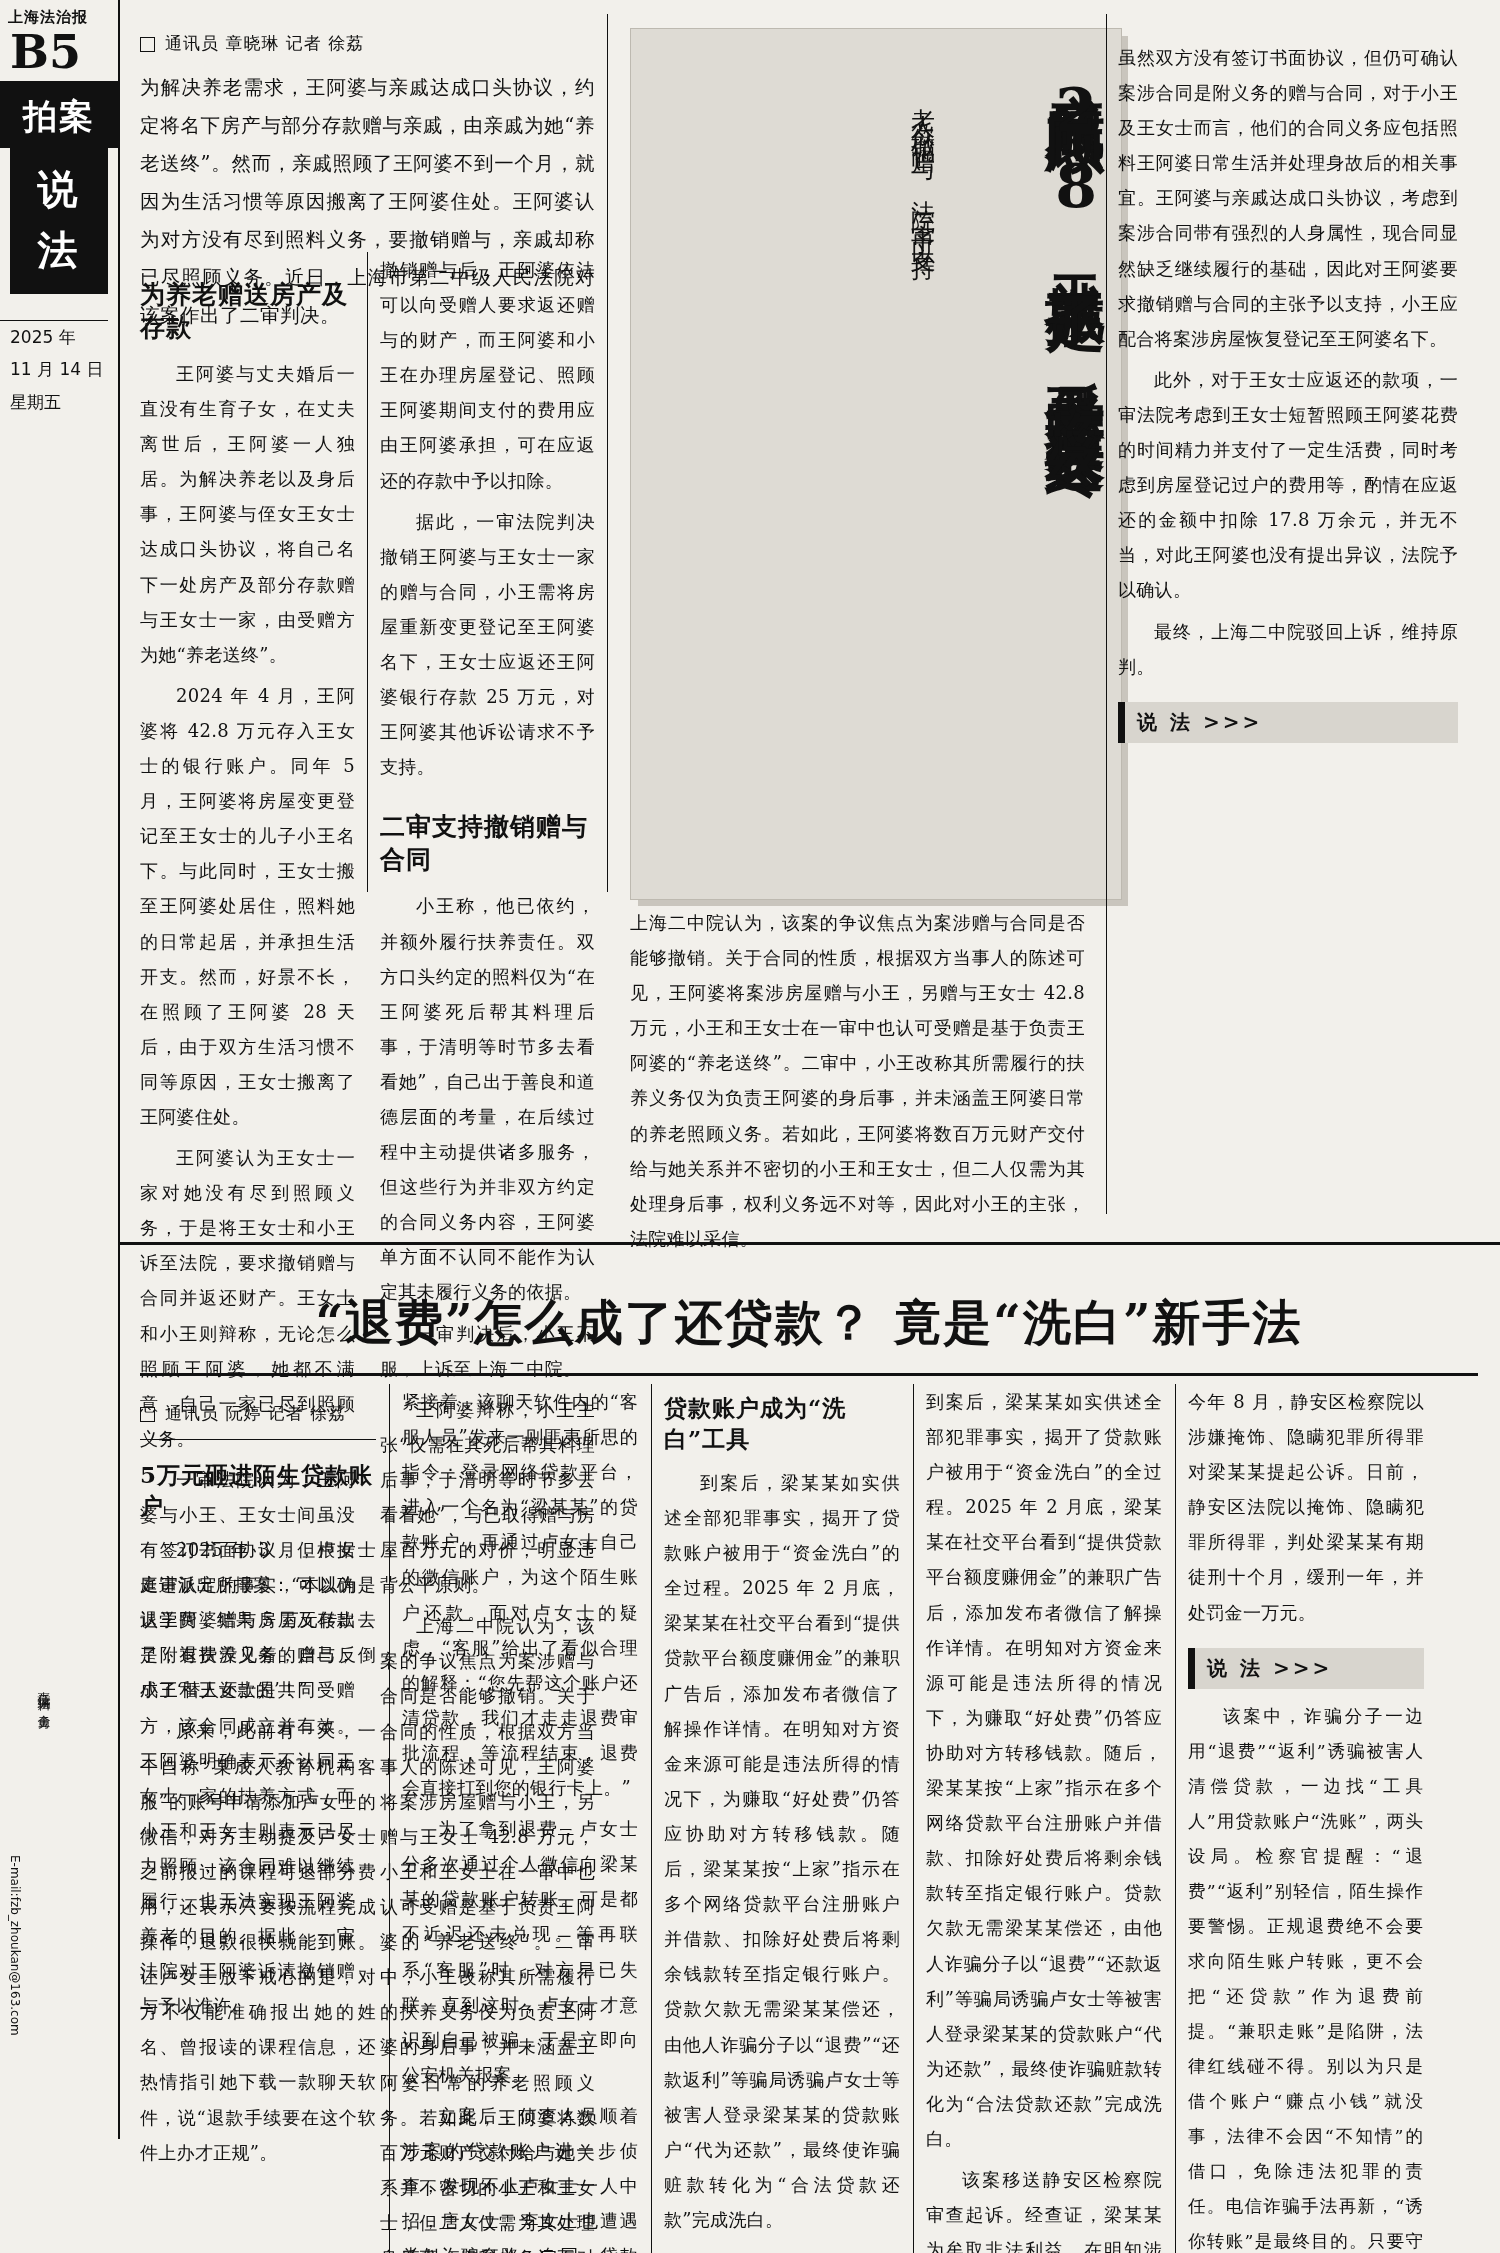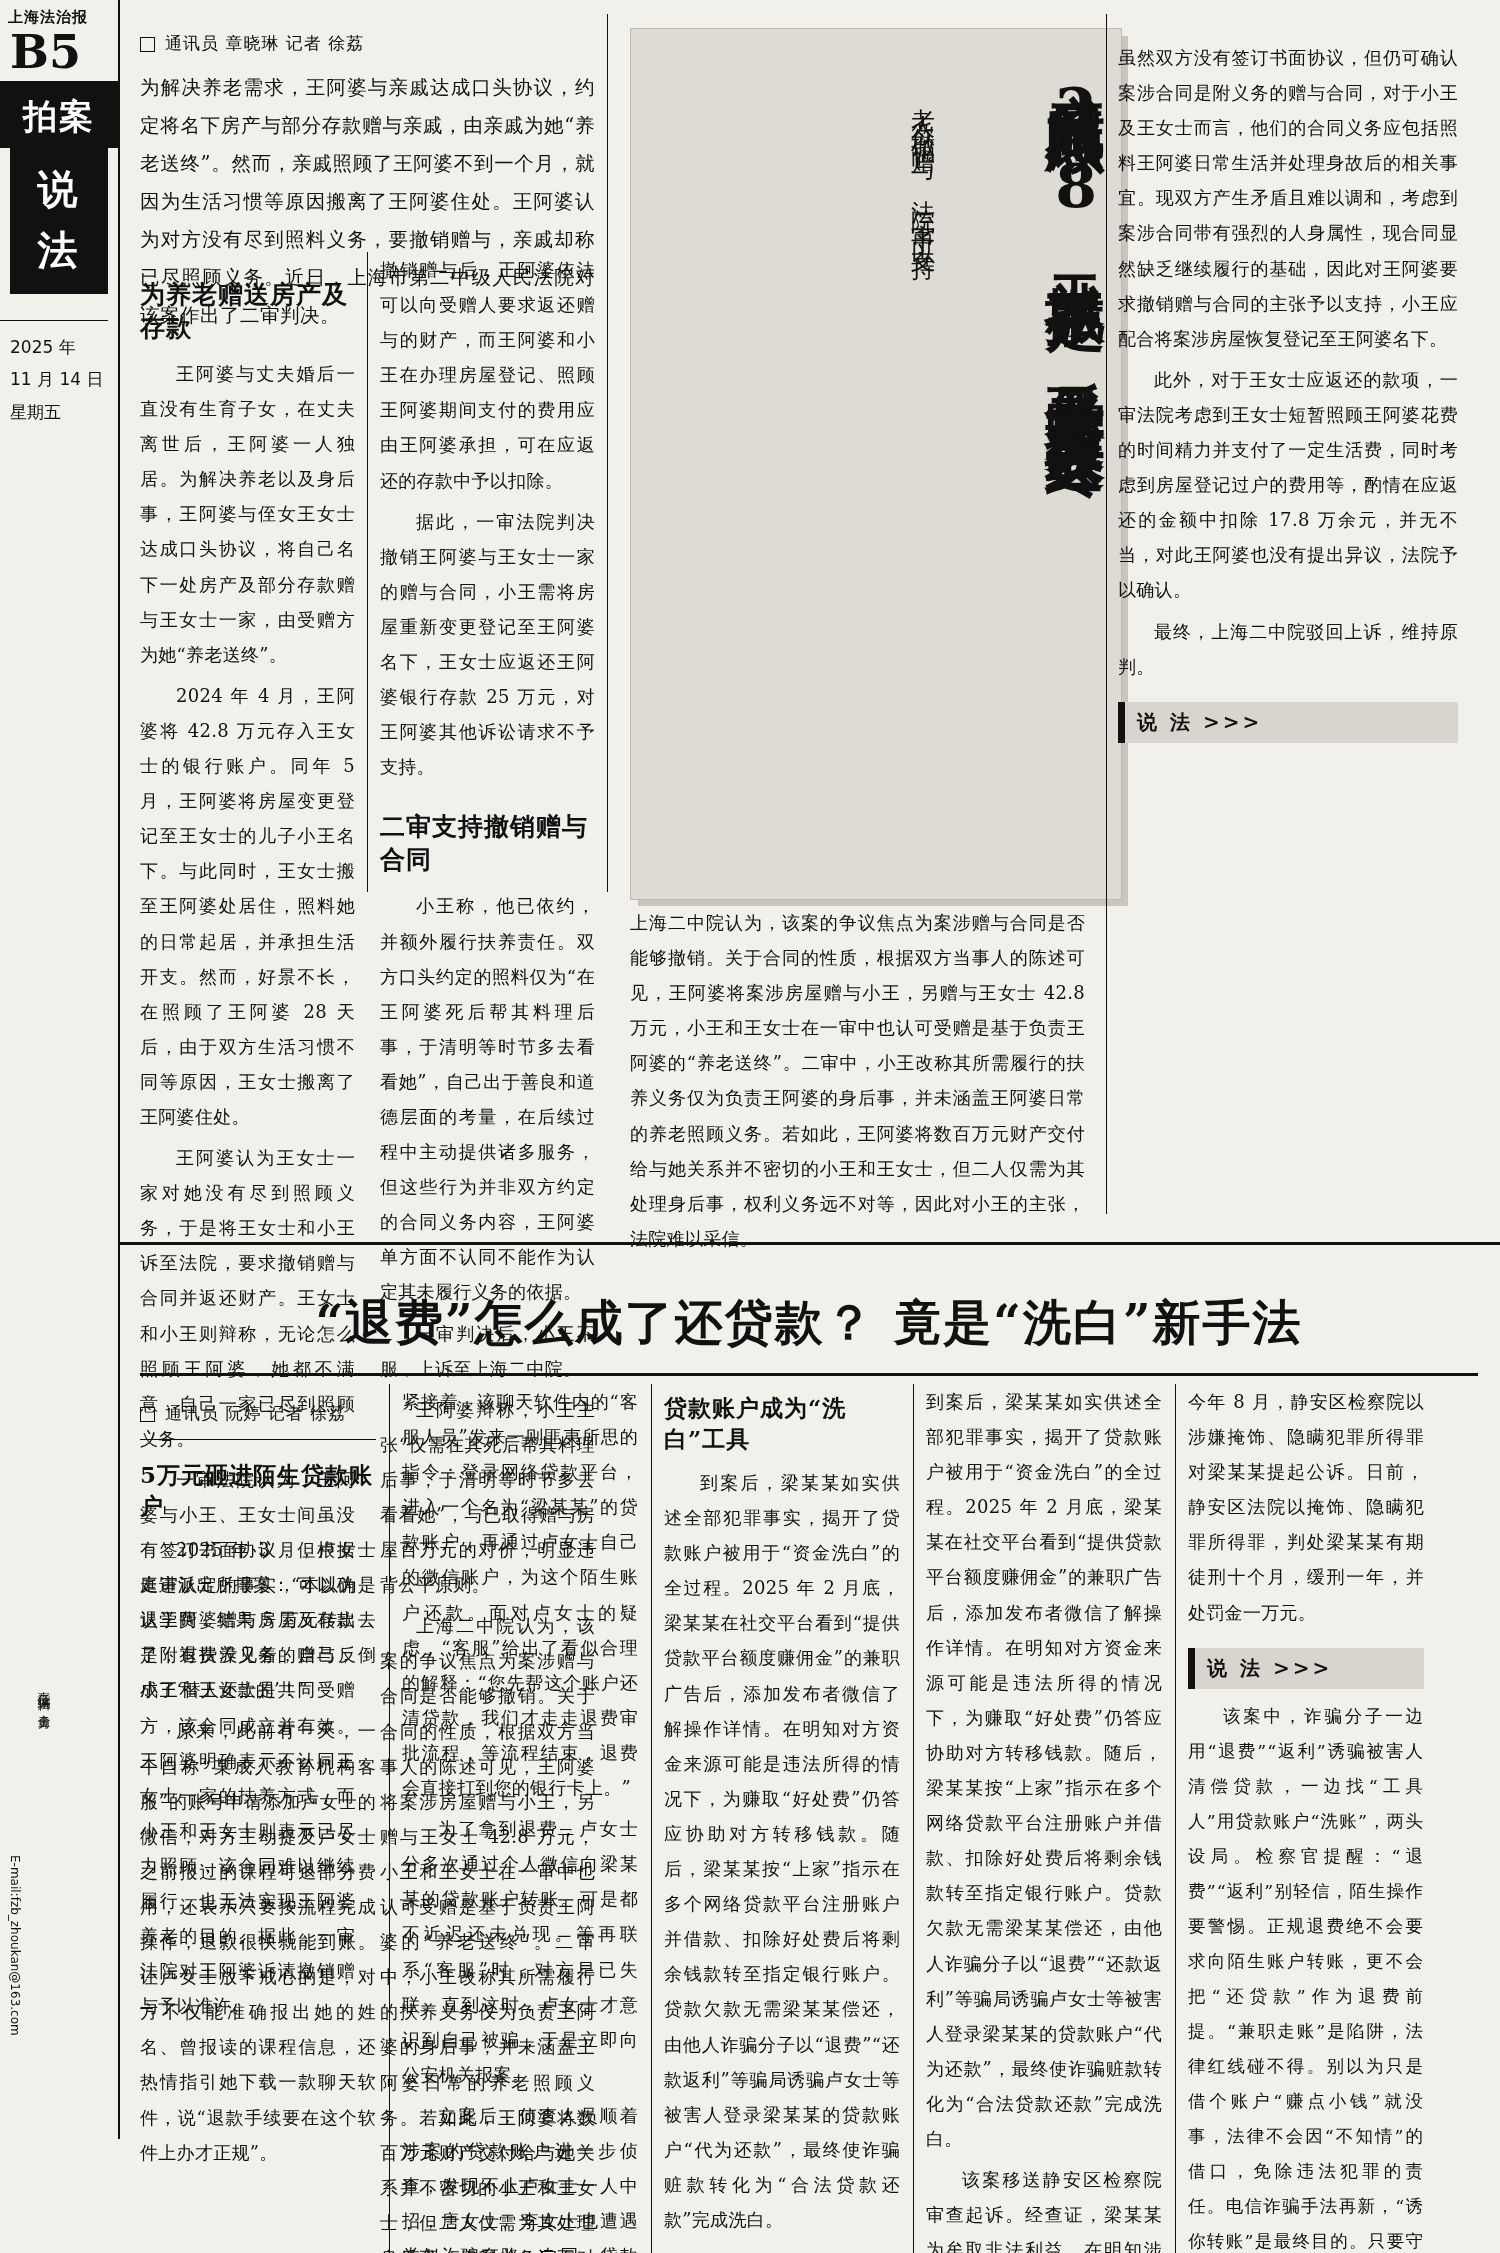--- a/index.html
+++ b/index.html
@@ -39,21 +39,21 @@
   }
   .rail-badge2{
     margin:0 10px;padding:14px 0 16px 0;background:#111;color:#fff;
     text-align:center;font-family:"DejaVu Serif","Liberation Serif",serif;
     font-size:40px;font-weight:bold;letter-spacing:3px;
   }
   .rail-badge2 .l2{display:block;margin-top:6px;}
   .rail-date{
     margin-top:26px;padding-left:10px;
     font-size:17px;line-height:1.9;color:#111;
-    border-top:1px solid #111;padding-top:10px;margin-right:10px;
+    border-top:1px solid #111;margin-right:10px;
   }
   .rail-footer{
     position:absolute;bottom:14px;left:0;width:118px;
     font-size:13px;line-height:1.5;color:#111;
   }
   .rail-footer .vert{
     writing-mode:vertical-rl;
     text-orientation:upright;
     margin-left:34px;
     letter-spacing:2px;
@@ -219,21 +219,21 @@
       <div class="headline-wrap">
         <div class="hl-main">亲戚只照顾28天就搬走了 孤老赠房产换『养老送终』</div>
         <div class="hl-sub">老人欲撤销赠与  法院二审予以支持</div>
       </div>
 
       <div class="colC">
         <p class="para" style="text-indent:0;">上海二中院认为，该案的争议焦点为案涉赠与合同是否能够撤销。关于合同的性质，根据双方当事人的陈述可见，王阿婆将案涉房屋赠与小王，另赠与王女士 42.8 万元，小王和王女士在一审中也认可受赠是基于负责王阿婆的“养老送终”。二审中，小王改称其所需履行的扶养义务仅为负责王阿婆的身后事，并未涵盖王阿婆日常的养老照顾义务。若如此，王阿婆将数百万元财产交付给与她关系并不密切的小王和王女士，但二人仅需为其处理身后事，权利义务远不对等，因此对小王的主张，法院难以采信。</p>
       </div>
 
       <div class="colD">
-        <p class="para" style="text-indent:0;">虽然双方没有签订书面协议，但仍可确认案涉合同是附义务的赠与合同，对于小王及王女士而言，他们的合同义务应包括照料王阿婆日常生活并处理身故后的相关事宜。现双方产生矛盾且难以调和，考虑到案涉合同带有强烈的人身属性，现合同显然缺乏继续履行的基础，因此对王阿婆要求撤销赠与合同的主张予以支持，小王应配合将案涉房屋恢复登记至王阿婆名下。</p>
+        <p class="para" style="text-indent:0;">虽然双方没有签订书面协议，但仍可确认案涉合同是附义务的赠与合同，对于小王及王女士而言，他们的合同义务应包括照料王阿婆日常生活并处理身故后的相关事宜。王阿婆与亲戚达成口头协议，考虑到案涉合同带有强烈的人身属性，现合同显然缺乏继续履行的基础，因此对王阿婆要求撤销赠与合同的主张予以支持，小王应配合将案涉房屋恢复登记至王阿婆名下。</p>
         <p class="para">此外，对于王女士应返还的款项，一审法院考虑到王女士短暂照顾王阿婆花费的时间精力并支付了一定生活费，同时考虑到房屋登记过户的费用等，酌情在应返还的金额中扣除 17.8 万余元，并无不当，对此王阿婆也没有提出异议，法院予以确认。</p>
         <p class="para">最终，上海二中院驳回上诉，维持原判。</p>
         <div class="shuofa-bar">说 法 &gt;&gt;&gt;</div>
       </div>
 
       <div class="divider-v" style="left:249px;top:252px;height:640px;"></div>
       <div class="divider-v" style="left:489px;top:14px;height:878px;"></div>
       <div class="divider-v" style="left:988px;top:14px;height:1200px;"></div>
     </div>
 

